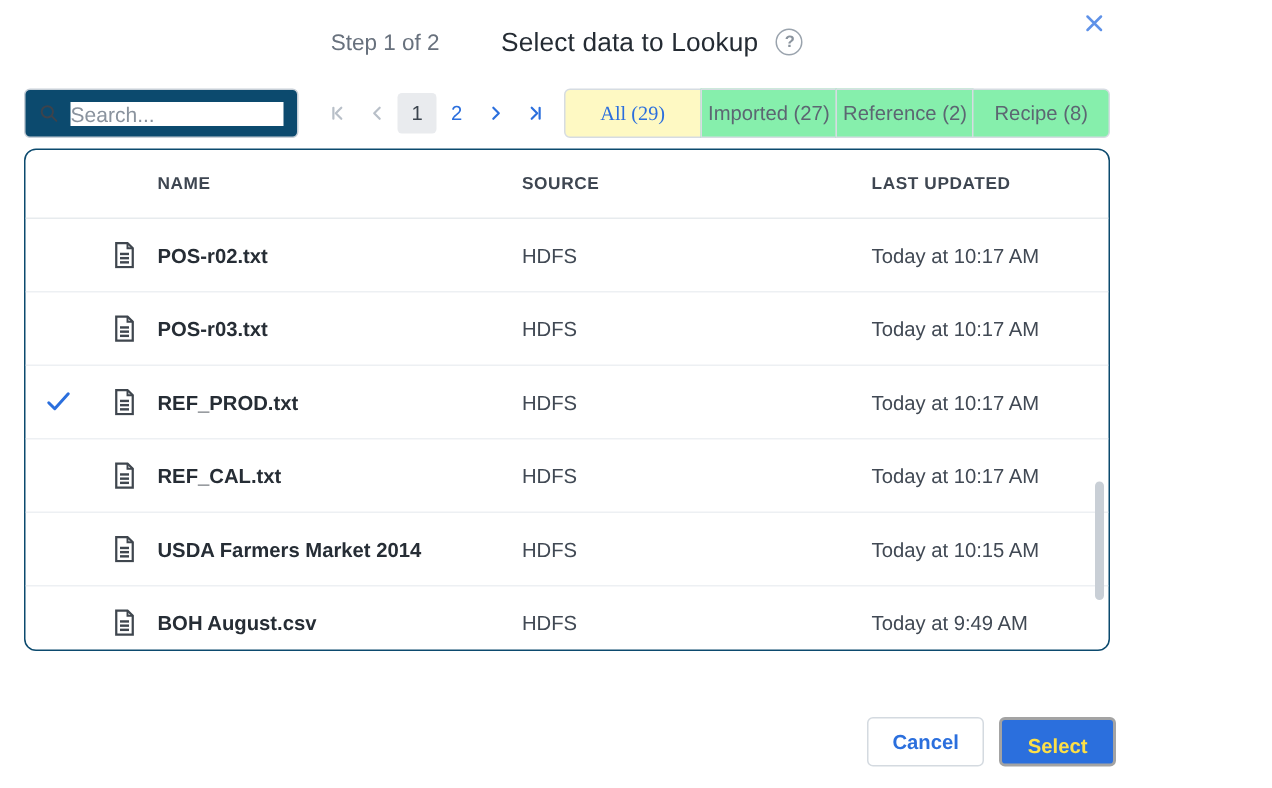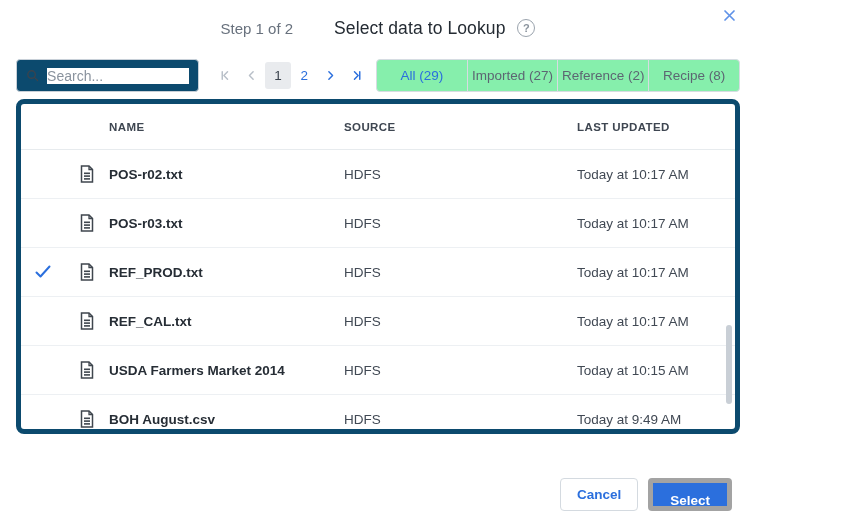--- a/index.html
+++ b/index.html
@@ -25,41 +25,41 @@
   .pg-btn { background: none; border: none; width: 26px; height: 27px; display: flex; align-items: center; justify-content: center; cursor: pointer; padding: 0; }
   .pg-num { font-size: 13.5px; color: #2b6fdd; border-radius: 3px; }
   .pg-num.current { background: #e9ebee; color: #3c444e; width: 26px; height: 27px; }
   .pg-btn[disabled] { cursor: default; }
 
   .tabs { margin-left: auto; width: 412px; display: flex; height: 33px; }
   .tab { flex: 1; border: 1px solid #d6dce2; background: #86efac; color: #5c6672; font-size: 13.5px;
          display: flex; align-items: center; justify-content: center; cursor: pointer; margin-left: -1px; font-family: inherit; }
   .tab:first-child { margin-left: 0; border-radius: 4px 0 0 4px; }
   .tab:last-child { border-radius: 0 4px 4px 0; }
-  .tab.active { background: #86efac; color: #2b6fdd; }
-
-  
-  .table { position: relative; margin: 7px 16px 0; height: 335px; border: 5px solid #0c4a6e; border-radius: 8px; overflow: hidden; background: #fff; }
+  .tab.active { background: #fef9c3; color: #2b6fdd; font-family: Liberation Serif, serif; }
+
+  
+  .table { position: relative; margin: 7px 16px 0; height: 335px; border: 1px solid #0c4a6e; border-radius: 8px; overflow: hidden; background: #fff; }
   .trow { display: flex; align-items: center; height: 49px; border-bottom: 1px solid #edf0f3; }
   .thead { height: 46px; border-bottom: 1px solid #e7ebee; }
   .cell-check { width: 44px; display: flex; justify-content: center; flex: none; }
   .cell-icon  { width: 44px; display: flex; justify-content: center; flex: none; }
   .cell-name  { flex: 1; font-size: 13.5px; font-weight: 700; color: #262d35; }
   .cell-source { width: 233px; flex: none; font-size: 13.5px; color: #414954; }
   .cell-updated { width: 158px; flex: none; font-size: 13.5px; color: #414954; }
   .thead .cell-name, .thead .cell-source, .thead .cell-updated { font-size: 11.5px; font-weight: 700; color: #3e4651; letter-spacing: 0.4px; }
   .check-icon { visibility: hidden; }
   .trow.selected .check-icon { visibility: visible; }
   .scroll-thumb { position: absolute; right: 3px; top: 221px; width: 6px; height: 79px; background: #c9cfd6; border-radius: 3px; cursor: pointer; }
 
   
-  .footer { position: absolute; right: 24px; bottom: 14px; display: flex; gap: 10px; }
+  .footer { position: absolute; right: 12px; bottom: 14px; display: flex; gap: 10px; }
   .btn { height: 33px; border-radius: 4px; font-size: 13.5px; font-weight: 700; cursor: pointer; font-family: inherit; }
   .btn-cancel { background: #fff; border: 1px solid #d4dae0; color: #2b6fdd; padding: 0 16px; }
-  .btn-select { background: #2b6fdd; border: 5px solid #a3a3a3; color: #ffffff; padding: 10px 17px; }
+  .btn-select { background: #2b6fdd; border: 2px solid #a3a3a3; color: #fde047; padding: 10px 17px; }
 </style>
 </head>
 <body>
 
 <div class="dialog">
 
   <div class="dlg-header">
     <span class="step-label">Step 1 of 2</span>
     <span class="dlg-title">Select data to Lookup</span>
     <span class="help-icon">?</span>

